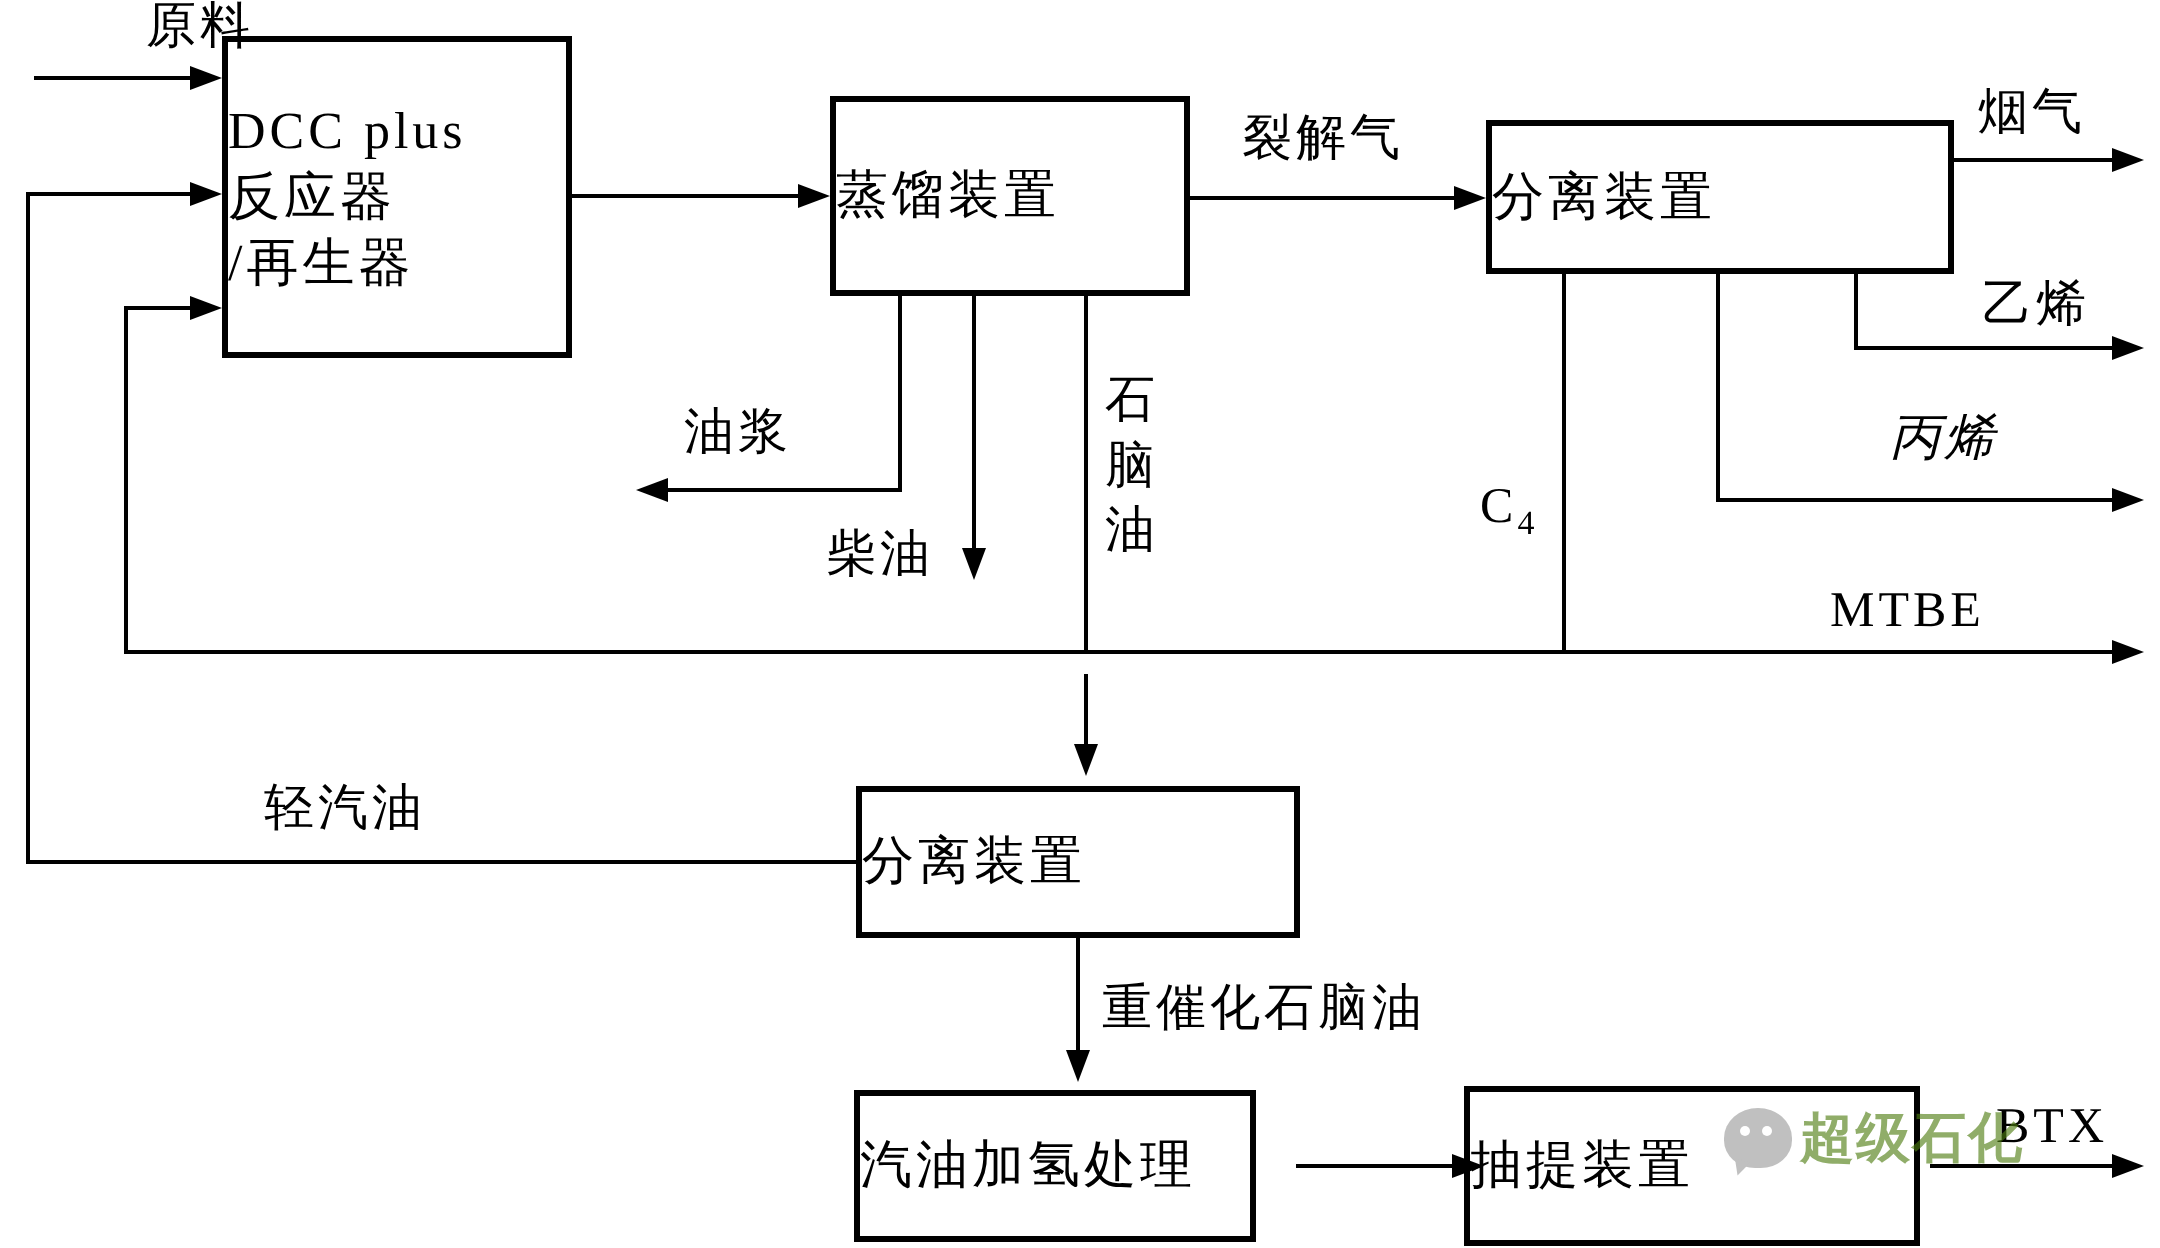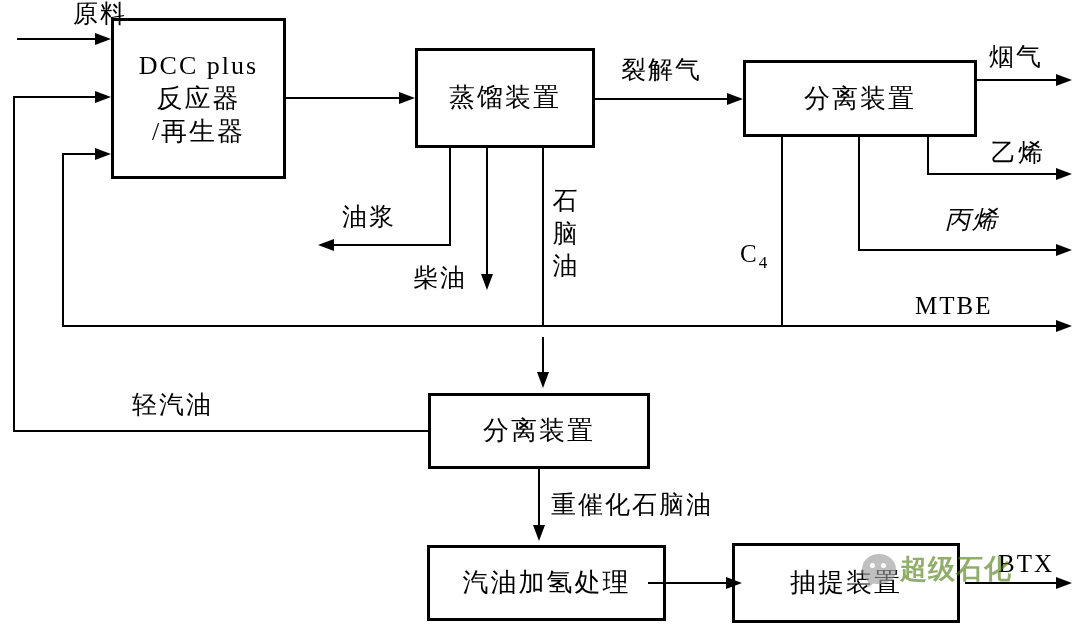--- a/index.html
+++ b/index.html
@@ -16,21 +16,21 @@
     color: #000;
     overflow: hidden;
   }
   .box {
     position: absolute;
     box-sizing: border-box;
     border: 3px solid #000;
     background: #fff;
     display: flex;
     flex-direction: column;
-    align-items: center;
+    align-items: flex-start;
     justify-content: center;
     text-align: center;
     font-size: 26px;
     line-height: 1.28;
     letter-spacing: 2px;
   }
   .hline {
     position: absolute;
     height: 2px;
     background: #000;
@@ -140,21 +140,21 @@
   </div>
 
   <div class="box" style="left:743px; top:60px; width:234px; height:77px;">
     <div>分离装置</div>
   </div>
 
   <div class="box" style="left:428px; top:393px; width:222px; height:76px;">
     <div>分离装置</div>
   </div>
 
-  <div class="box" style="left:427px; top:545px; width:239px; height:76px;">
+  <div class="box" style="left:427px; top:545px; width:201px; height:76px;">
     <div>汽油加氢处理</div>
   </div>
 
   <div class="box" style="left:732px; top:543px; width:228px; height:80px;font-family:Liberation Serif, serif;">
     <div>抽提装置</div>
   </div>
 
   <div class="lbl" style="left:25px; top:0px;margin-left:48px;">原料</div>
   <div class="hline" style="left:17px; top:38px; width:78px;"></div>
   <div class="ah r" style="left:95px; top:33px;"></div>

